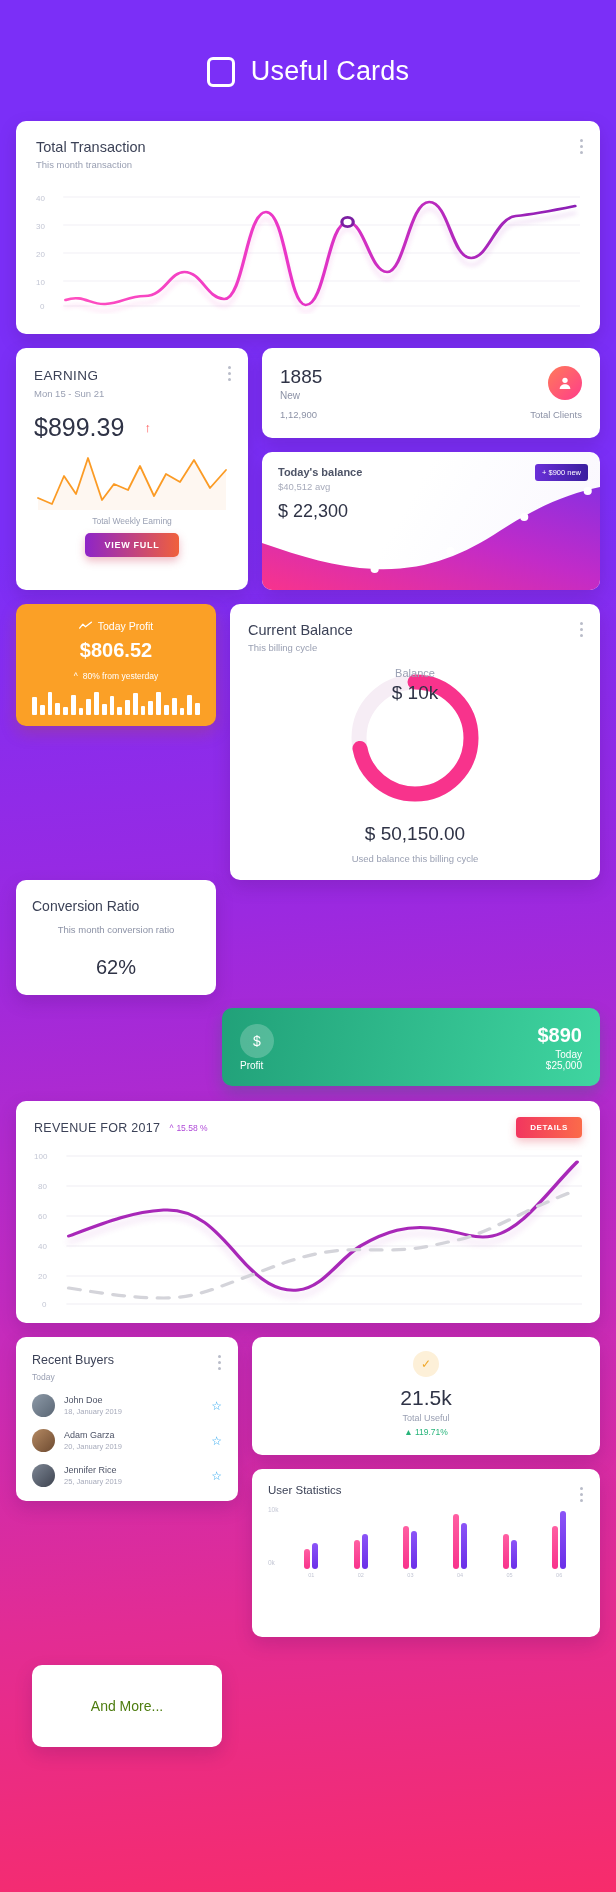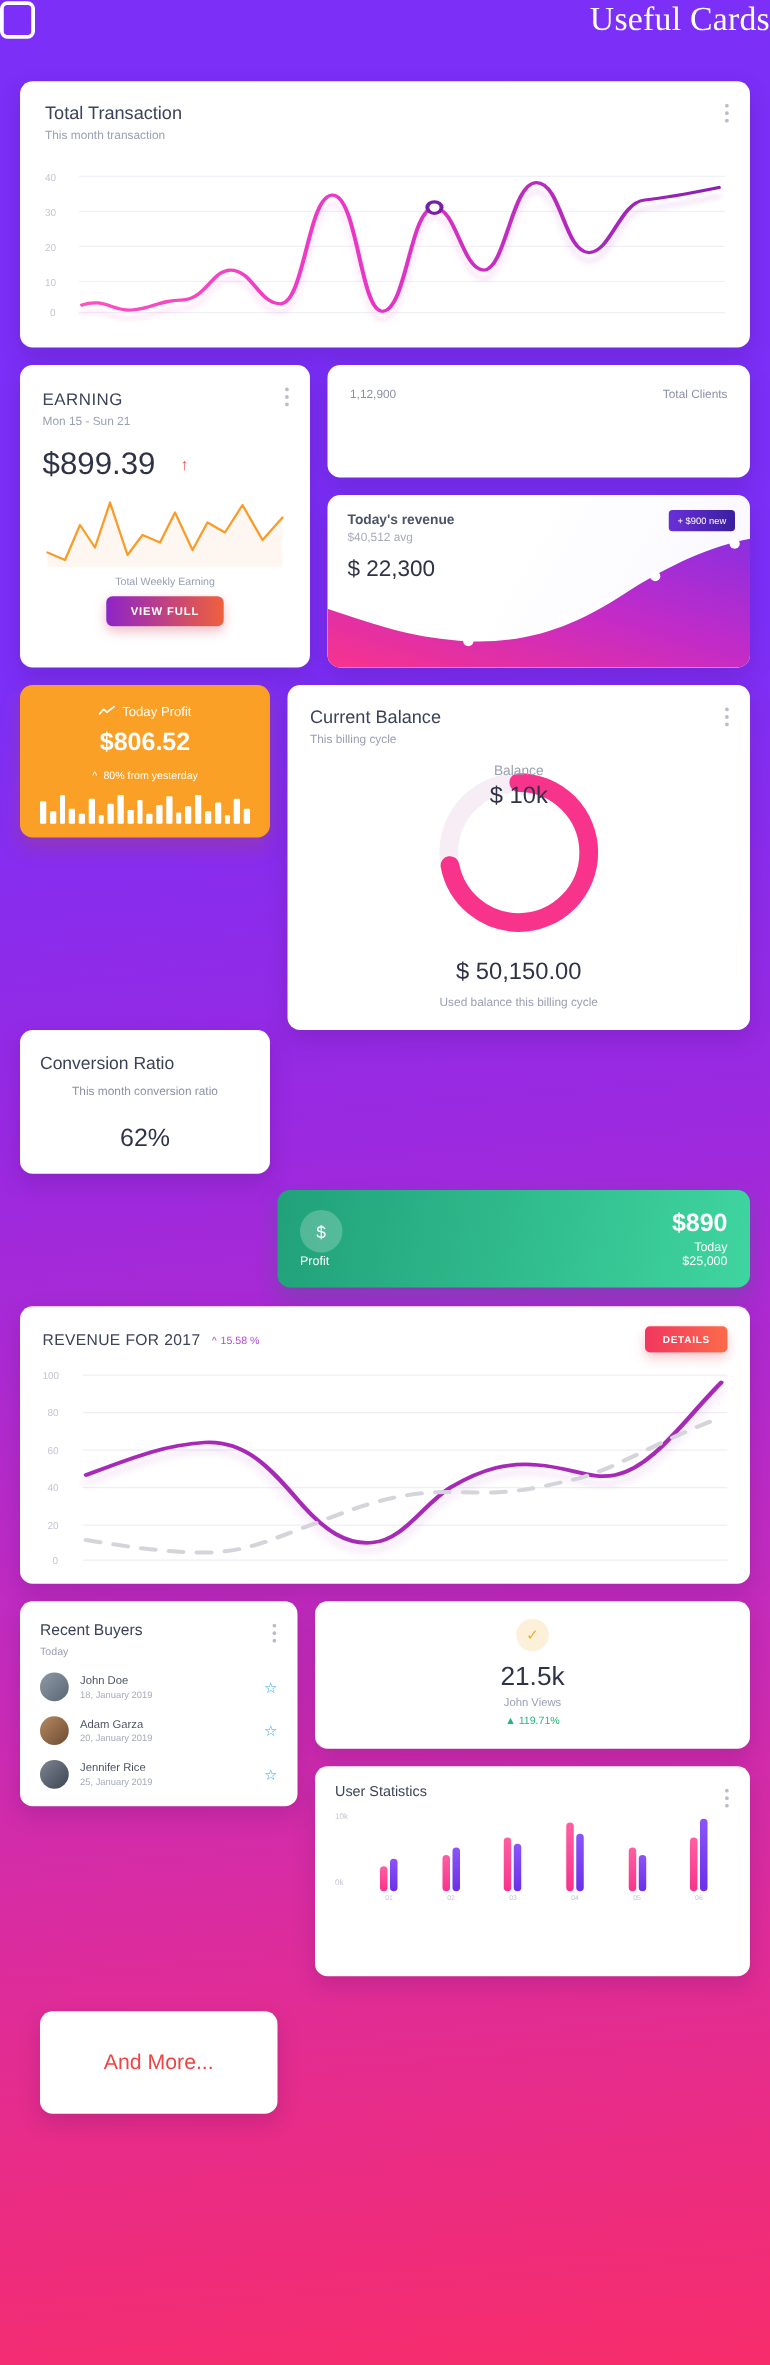--- a/index.html
+++ b/index.html
@@ -5,21 +5,21 @@
   * { box-sizing: border-box; margin: 0; padding: 0; }
   body {
     width: 616px; height: 1892px;
     font-family: "Liberation Sans", sans-serif;
     background: linear-gradient(175deg, #7B2FF7 0%, #7B2FF7 28%, #9B29E0 48%, #C42BBD 68%, #E22C94 84%, #F72C6B 100%);
     overflow: hidden;
   }
   .page { position: relative; width: 616px; height: 1892px; }
 
   
-  .header { display: flex; align-items: center; justify-content: space-between; gap: 16px; padding-bottom: 34px; font-family: Liberation Serif, serif; }
+  .header { display: flex; align-items: center; justify-content: center; gap: 16px; padding-top: 56px; padding-bottom: 34px; }
   .hdr-sq { width: 28px; height: 30px; border: 3px solid #fff; border-radius: 6px; }
   .hdr-title { color: #fff; font-size: 27px; font-weight: 400; letter-spacing: .2px; }
 
   
   .card { background: #fff; border-radius: 10px; box-shadow: 0 7px 18px rgba(60,10,90,.18); position: relative; }
   .grid { display: grid; gap: 14px; padding: 0 16px; }
   .kebab { position: absolute; right: 16px; top: 18px; width: 4px; display: flex; flex-direction: column; gap: 3px; cursor: pointer; }
   .kebab i { width: 3px; height: 3px; border-radius: 50%; background: #b9bcc9; display: block; }
 
   .c-title { font-size: 14.5px; color: #3c4257; font-weight: 400; }
@@ -147,21 +147,21 @@
   .st-ax { display: flex; flex-direction: column; justify-content: space-between; font-size: 6.5px; color: #c3c6d4; padding-bottom: 12px; }
   .st-bars { flex: 1; display: flex; align-items: flex-end; justify-content: space-around; }
   .st-grp { display: flex; flex-direction: column; align-items: center; gap: 3px; }
   .st-pair { display: flex; align-items: flex-end; gap: 2px; height: 58px; }
   .st-pair i { width: 6px; border-radius: 3px; display: block; }
   .st-pair i.a { background: linear-gradient(180deg,#ff5fa2,#f8338c); }
   .st-pair i.b { background: linear-gradient(180deg,#8b54f7,#6b2fe8); }
   .st-x { font-size: 5.5px; color: #c3c6d4; }
 
   .more { margin: 14px 16px 0; height: 82px; display: flex; align-items: center; justify-content: center; }
-  .more-t { font-size: 17px; color: #ef4444; }
+  .more-t { font-size: 14px; color: #4d7c0f; }
 </style>
 </head>
 <body>
 
 <div class="page">
 
   <div class="header">
     <div class="hdr-sq"></div>
     <div class="hdr-title">Useful Cards</div>
   </div>
@@ -222,30 +222,42 @@
           <path d="M4,44 L18,50 L30,22 L42,40 L54,4 L68,46 L80,30 L94,36 L106,12 L120,42 L132,20 L146,28 L160,6 L176,34 L192,16 L192,56 L4,56 Z" fill="#FDF0E6" opacity=".55"></path>
           <polyline points="4,44 18,50 30,22 42,40 54,4 68,46 80,30 94,36 106,12 120,42 132,20 146,28 160,6 176,34 192,16" fill="none" stroke="#FB9B25" stroke-width="1.8" stroke-linejoin="round" stroke-linecap="round"></polyline>
         </svg>
       </div>
       <div class="earn-cap">Total Weekly Earning</div>
       <button class="btn-view">VIEW FULL</button>
     </div>
 
     <div class="col-r">
       <div class="card clients">
+        <div class="cl-top">
+          <div>
+            <div class="cl-num">1885</div>
+            <div class="cl-new">New</div>
+          </div>
+          <div class="cl-av">
+            <svg width="16" height="16" viewBox="0 0 24 24" fill="#fff">
+                <circle cx="12" cy="8" r="4"></circle>
+                <path d="M4 21c0-4.4 3.6-7 8-7s8 2.6 8 7z"></path>
+              </svg>
+          </div>
+        </div>
         <div class="cl-bot">
           <span>1,12,900</span>
           <span>Total Clients</span>
         </div>
       </div>
 
       <div class="card rev">
         <div class="rev-badge">+ $900 new</div>
         <div class="rev-h">
-          <div class="rev-t">Today's revenue</div>
+          <div class="rev-t">Today's balance</div>
           <div class="rev-a">$40,512 avg</div>
           <div class="rev-v">$ 22,300</div>
         </div>
         <div class="rev-wave">
           <svg viewBox="0 0 330 105" preserveAspectRatio="none" style="width:100%;height:100%">
             <defs>
               <linearGradient id="rvg" x1="0" y1="1" x2="1" y2="0">
                 <stop offset="0%" stop-color="#F8338C"></stop>
                   <stop offset="55%" stop-color="#C22BC8"></stop>
                 <stop offset="100%" stop-color="#8B2FE0"></stop>
@@ -416,21 +428,21 @@
           <div class="by-d">25, January 2019</div>
         </div>
         <span class="by-star">☆</span>
       </div>
     </div>
 
     <div class="col5r">
       <div class="card views">
         <div class="vw-chk">✓</div>
         <div class="vw-v">21.5k</div>
-        <div class="vw-l">John Views</div>
+        <div class="vw-l">Total Useful</div>
         <div class="vw-p">
           <span>▲</span>
           <span>119.71%</span>
         </div>
       </div>
 
       <div class="card stats">
         <div class="kebab">
             <i></i>
             <i></i>

